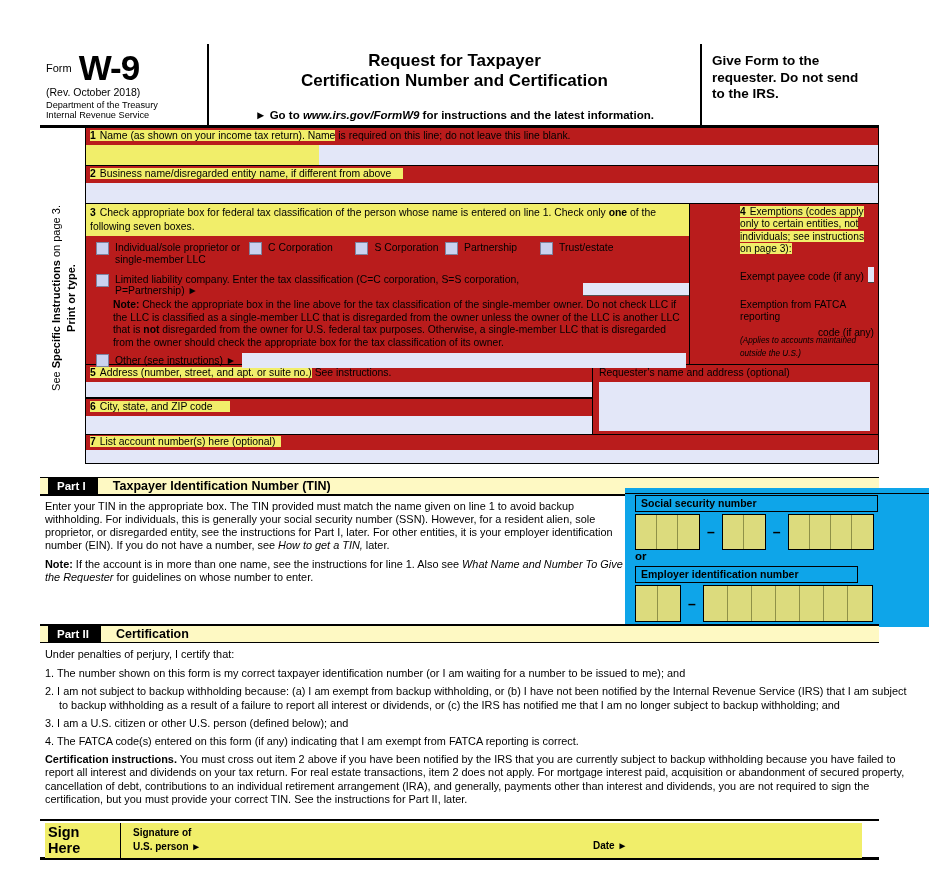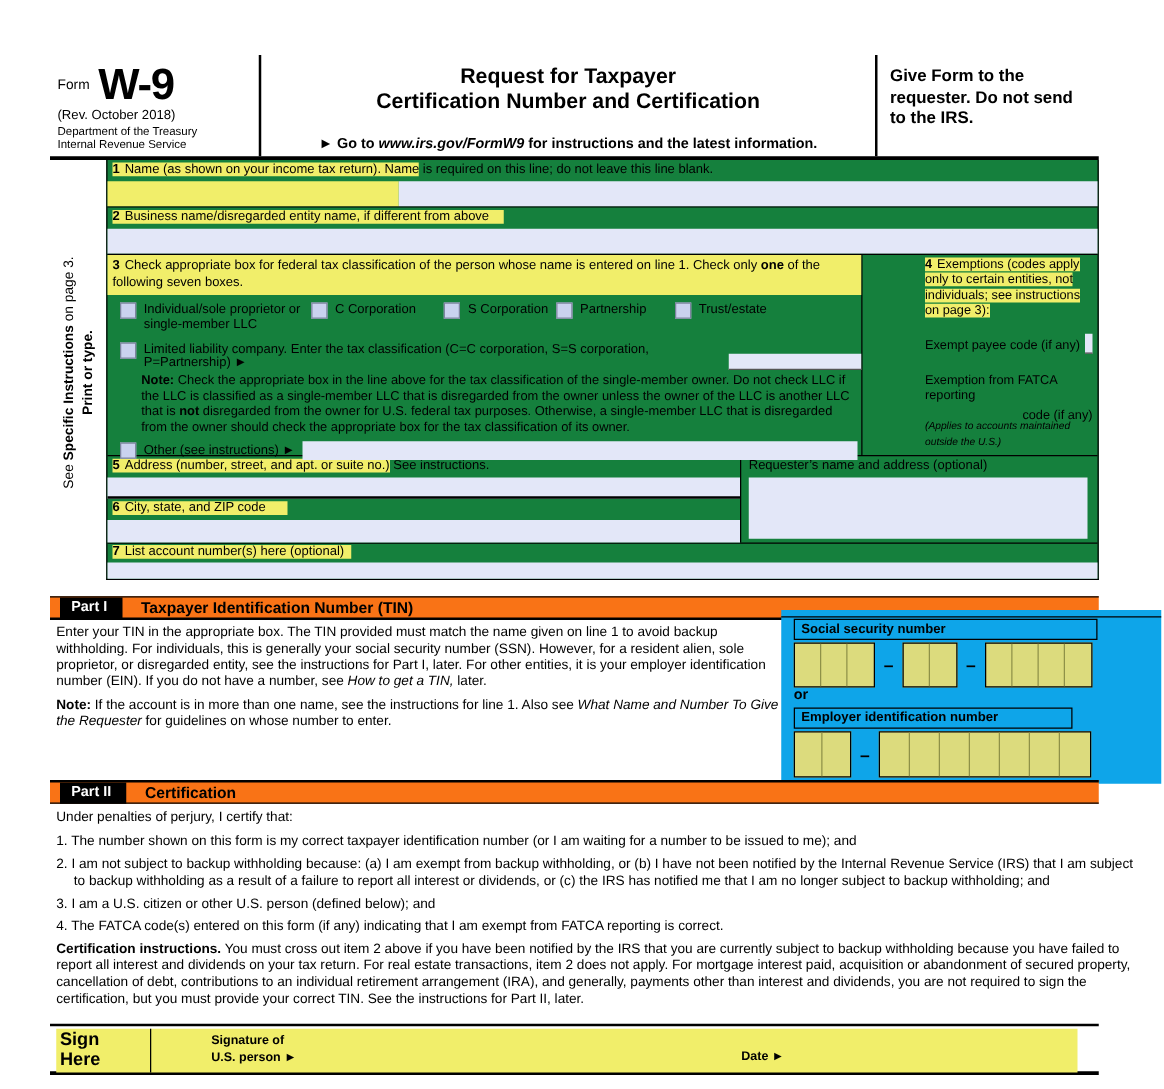--- a/index.html
+++ b/index.html
@@ -19,21 +19,21 @@
   .goto { font-size:11.5px; font-weight:bold; padding-bottom:1px; }
   .goto .lnk { font-style:italic; }
   .h-right { width:177px; padding:9px 6px 0 10px; font-size:13.5px; font-weight:bold; line-height:16.5px; }
 
   
   #vmargin { position:absolute; left:40px; top:128px; width:45px; height:340px; }
   .vtext { position:absolute; left:50%; top:50%; transform:translate(-50%,-50%) rotate(-90deg); white-space:nowrap; text-align:center; font-size:11px; line-height:14.5px; }
   .vtext b { font-weight:bold; }
 
   
-  #table { position:absolute; left:85px; top:128px; width:794px; border:1px solid #000; border-top:none; background:#15803d; }
+  #table { position:absolute; left:85px; top:128px; width:794px; border:1px solid #000; border-top:none; background:#b91c1c; }
   .lblrow { font-size:10.4px; padding:2px 0 0 4px; height:17px; white-space:nowrap; overflow:hidden; }
   .num { font-weight:bold; margin-right:4px; }
   .hl { background:#f1ee6a; }
   .row { border-top:1px solid #000; }
   .inrow1 { height:20px; display:flex; }
   .inrow1 .part-y { width:233px; background:#f1ee6a; }
   .inrow1 .part-b { flex:1; background:#e3e7f8; }
   .inrow { height:20px; background:#e3e7f8; }
 
   #row3 { display:flex; height:161px;gap:45px; }
@@ -62,21 +62,21 @@
   .r5input { height:17px; background:#e3e7f8; border-bottom:2px solid #000; }
   .r6input { flex:1; background:#e3e7f8; }
   .r56right { flex:1; position:relative; padding:2px 0 0 6px; font-size:10.4px; }
   .reqarea { position:absolute; left:6px; right:8px; top:17px; bottom:3px; background:#e3e7f8; }
 
   #row7 { height:29px; }
   #row7 .lblrow { height:15px; padding-top:1px; }
   #row7 .inrow { height:13px; }
 
   
-  .partbar { position:absolute; left:40px; width:839px; height:19px; border-top:1px solid #000; border-bottom:2px solid #000; display:flex; align-items:center; background:#f97316; }
+  .partbar { position:absolute; left:40px; width:839px; height:19px; border-top:1px solid #000; border-bottom:2px solid #000; display:flex; align-items:center; background:#fef9c3; }
   .badge { background:#000; color:#fff; font-weight:bold; font-size:11.5px; padding:2px 12px 3px 9px; margin-left:8px; }
   .bartitle { font-weight:bold; font-size:12.5px; margin-left:15px; }
 
   
   #p1text { position:absolute; left:45px; top:500px; width:578px; font-size:10.9px; line-height:13.1px; }
   #p1note { margin-top:6px; }
   .it { font-style:italic; }
   .bd { font-weight:bold; }
 
   
@@ -100,21 +100,21 @@
   #p2text { position:absolute; left:45px; top:648px; width:868px; font-size:10.9px; line-height:13.2px; }
   #p2text .intro { margin-bottom:6px; }
   .cert-item { padding-left:14px; text-indent:-14px; margin-bottom:5px; }
   .certpara { margin-top:2px; }
 
   
   #signblock { position:absolute; left:40px; top:819px; width:839px; height:41px; border-top:2px solid #000; border-bottom:3px solid #000; }
   .sign-hl { position:absolute; left:5px; top:2px; width:817px; height:35px; background:#f1ee6a; }
   .signword { position:absolute; left:8px; top:3px; font-weight:bold; font-size:14.5px; line-height:16px; }
   .signdiv { position:absolute; left:80px; top:2px; width:1px; height:35px; background:#000; }
-  .siglabel { position:absolute; left:93px; top:5px; font-weight:bold; font-size:10px; line-height:14px;margin-left:36px; }
+  .siglabel { position:absolute; left:93px; top:5px; font-weight:bold; font-size:10px; line-height:14px; }
   .datelabel { position:absolute; left:553px; top:19px; font-weight:bold; font-size:10px; }
 </style>
 </head>
 <body>
 
 <div id="form">
 
   <div id="header">
     <div class="h-left">
       <div><span class="form-word">Form</span><span class="form-number">W-9</span></div>

